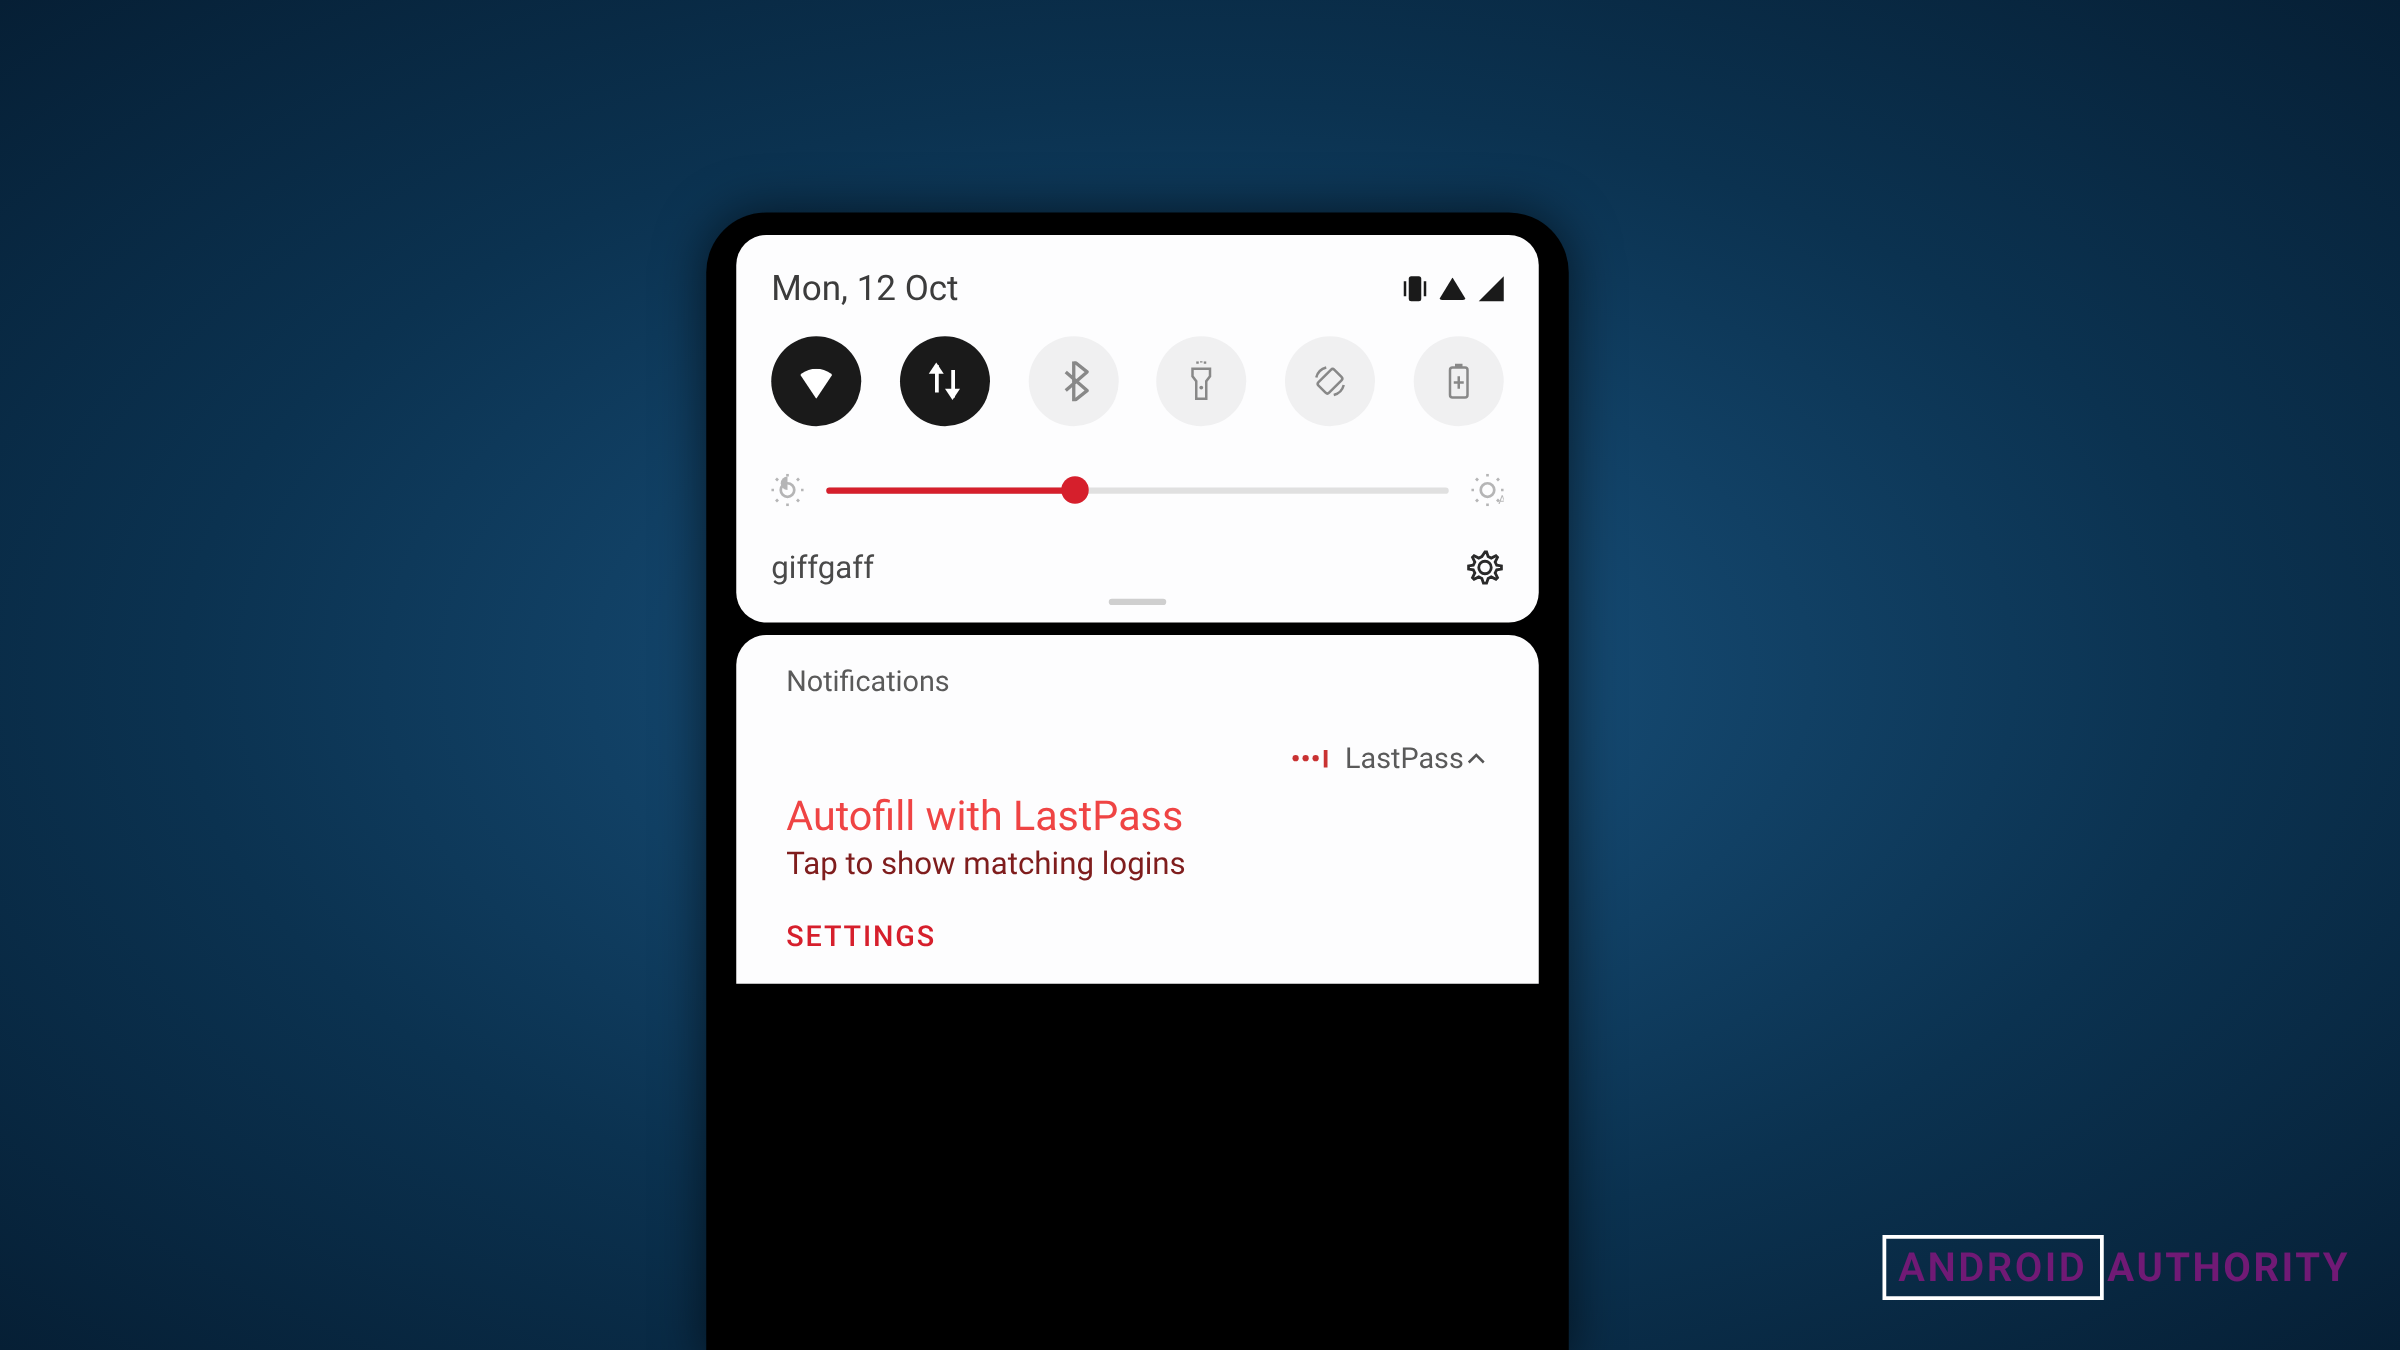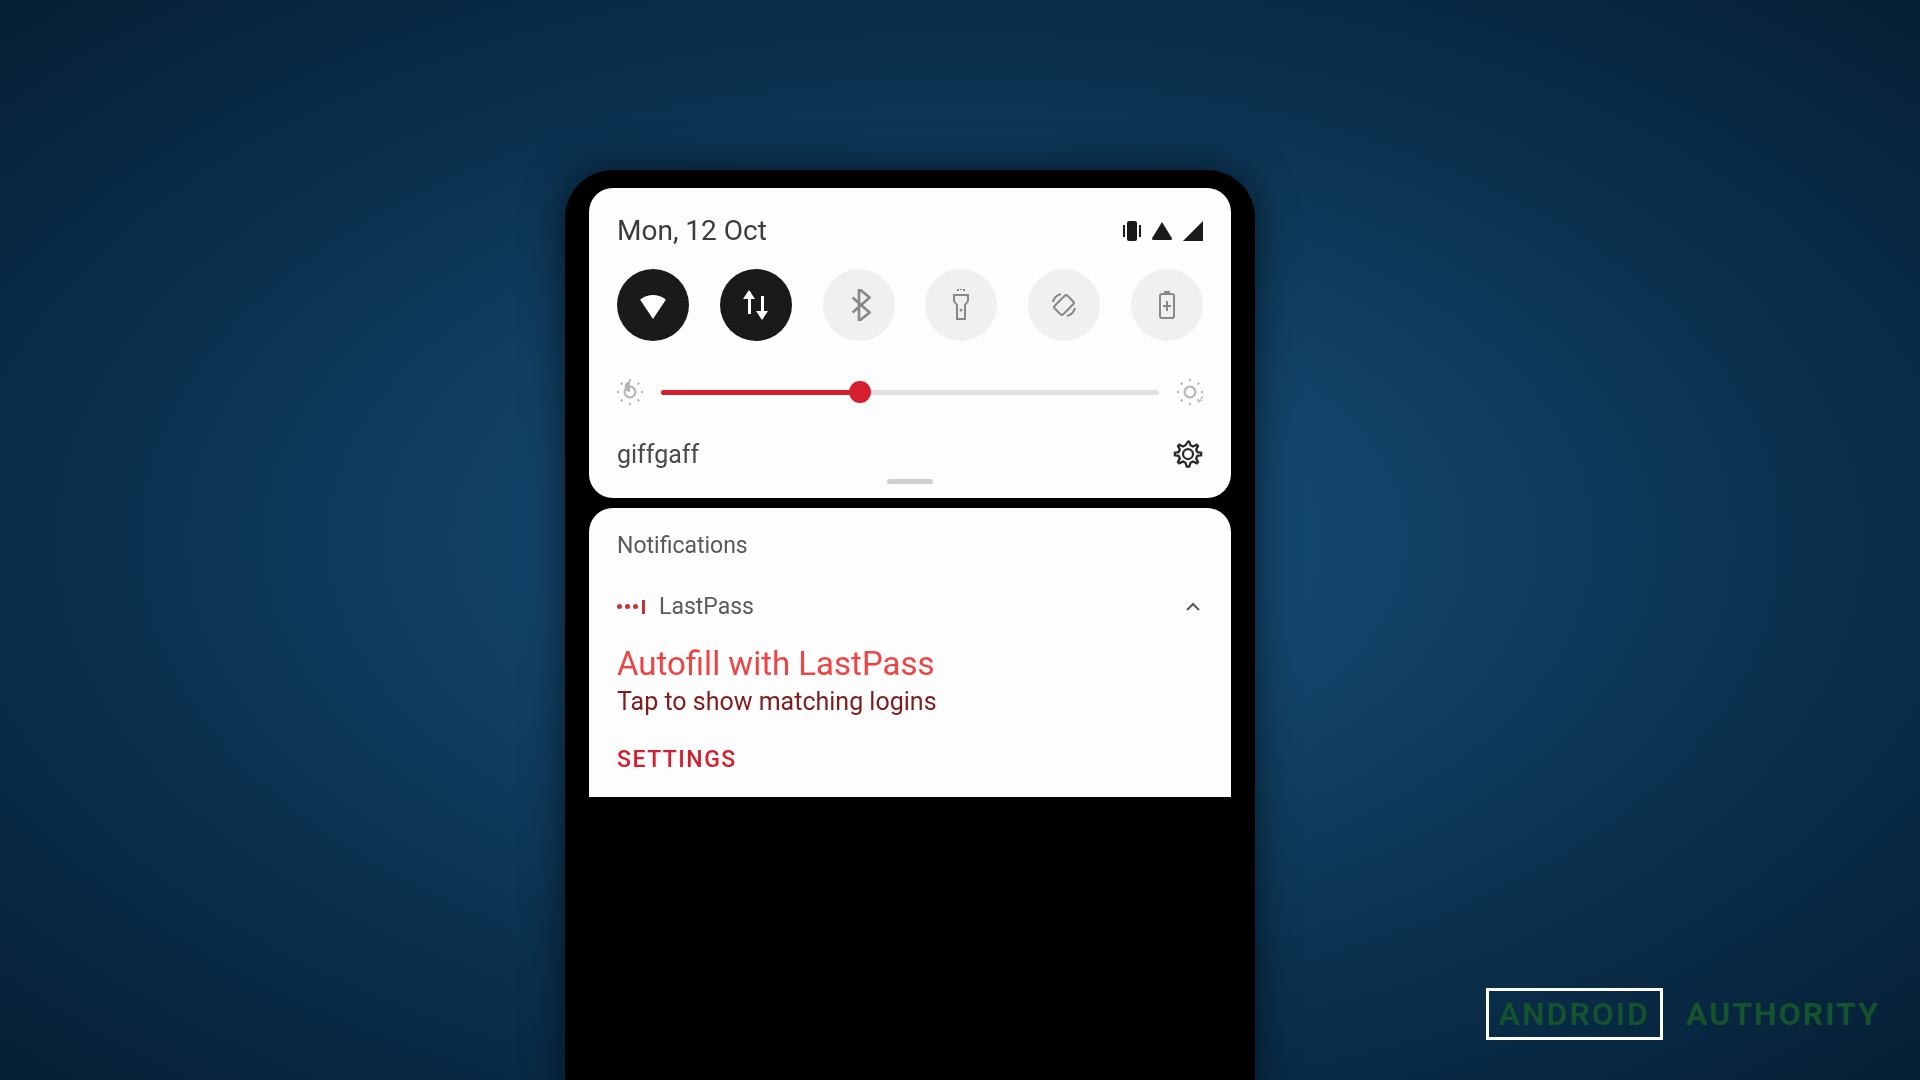--- a/index.html
+++ b/index.html
@@ -144,49 +144,49 @@
     }
     .carrier-text { font-size: 25px; color: #4a4a4a; }
     .drag-handle {
       width: 46px; height: 5px; background: #cfcfcf;
       border-radius: 3px; margin: 4px auto 0;
     }
     .notification-panel {
       margin: 10px 10px 0;
       background: #fdfdfe;
       border-radius: 24px 24px 0 0;
-      padding: 24px 28px;
+      padding: 24px 40px;
     }
     .notif-header {
       font-size: 23px; color: #5a5a5a; margin-bottom: 34px;
     }
     .notif-app-row {
-      display: flex; align-items: center; justify-content: space-between;
-      margin-bottom: 24px;
+      display: flex; align-items: center; justify-content: flex-end;
+      margin-bottom: 14px;
     }
     .notif-app-left { display: flex; align-items: center; gap: 14px; }
     .lastpass-icon {
       display: flex; gap: 3px; align-items: center;
     }
     .lastpass-icon .dot {
       width: 5px; height: 5px; background: #c93232; border-radius: 50%;
     }
     .lastpass-icon .bar {
       width: 3px; height: 14px; background: #c93232; margin-left: 1px;
     }
     .notif-app-name { font-size: 23px; color: #5a5a5a; }
     .notif-title { font-size: 33px; color: #ef4444; margin-bottom: 4px; }
     .notif-body { font-size: 25px; color: #7f1d1d; margin-bottom: 30px; }
     .notif-action {
       font-size: 23px; color: #d61f2c; letter-spacing: 1.5px; font-weight: 500;
     }
     .watermark {
       position: absolute; right: 40px; bottom: 40px;
-      display: flex; align-items: center; gap: 23px;
-      color: #14532d; font-size: 32px; letter-spacing: 2px;
+      display: flex; align-items: center; gap: 3px;
+      color: #701a75; font-size: 32px; letter-spacing: 2px;
     }
     .watermark .boxed {
       border: 3px solid #fff; padding: 4px 10px; font-weight: 600;
     }
     .watermark .plain { font-weight: 700; }
     svg { display: block; }
   </style>
 </head>
 <body>
 

